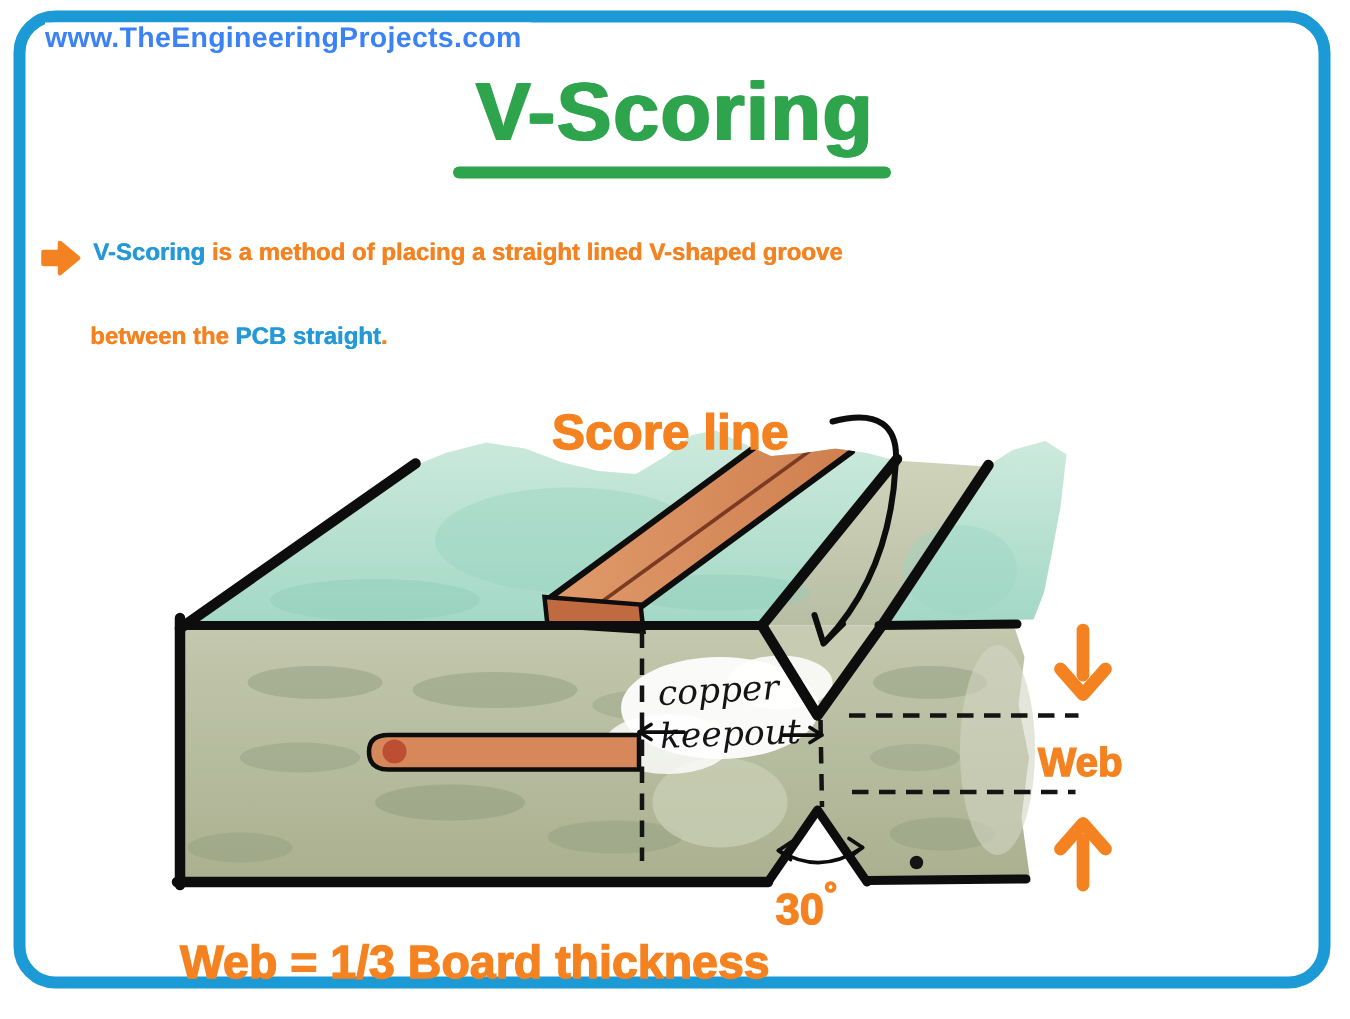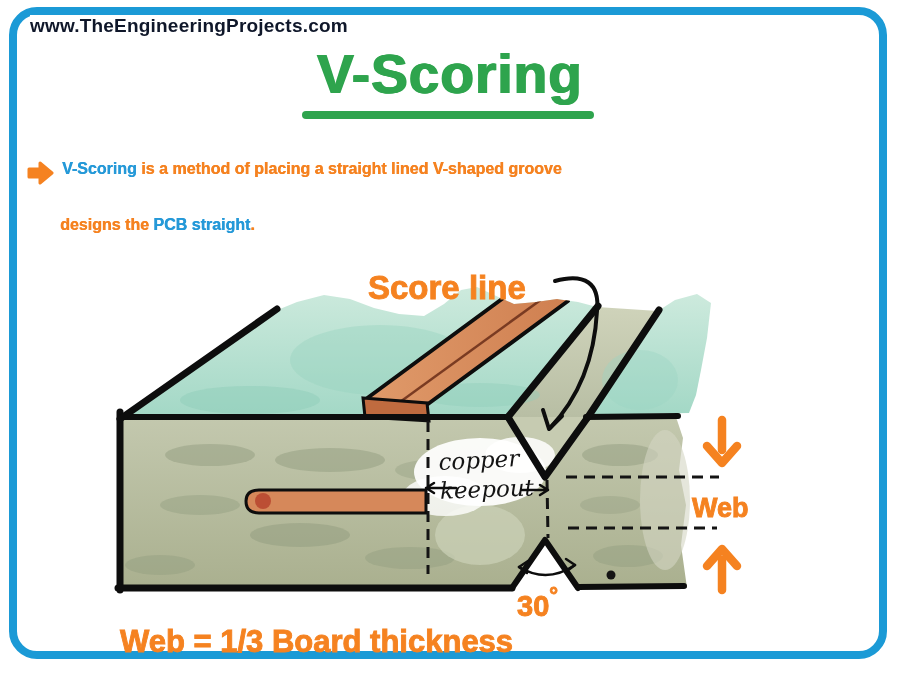--- a/index.html
+++ b/index.html
@@ -14,21 +14,21 @@
     width:900px;height:679px;position:relative;overflow:hidden;
     background:#ffffff;
     font-family:"Liberation Sans",sans-serif;
   }
   .frame{
     position:absolute;left:9px;top:7px;width:878px;height:652px;
     box-sizing:border-box;border:8px solid var(--frame-blue);border-radius:28px;
   }
   .watermark{
     position:absolute;left:30px;top:15px;
-    font-size:19px;font-weight:bold;color:#0f172a;letter-spacing:.2px;
+    font-size:19px;font-weight:bold;color:#3b82f6;letter-spacing:.2px;
     background:#fff;padding:0 6px 2px 0;
   }
   .title{
     position:absolute;top:42px;left:0;width:100%;text-align:center;
     font-size:55px;font-weight:bold;color:var(--green);
     letter-spacing:1px;
     text-shadow:.8px 0 currentColor,-.8px 0 currentColor;
   }
   .title-underline{
     position:absolute;top:111px;left:302px;width:292px;height:8px;
@@ -66,21 +66,21 @@
 
 <div class="intro">
   <div class="intro-line1">
     <span class="bullet">
       <svg width="27" height="24" viewBox="0 0 27 24">
         <path d="M2,8 h11 v-6 l12,10 -12,10 v-6 h-11 z" fill="#f58220" stroke="#f58220" stroke-width="3" stroke-linejoin="round"></path>
       </svg>
     </span>
     <span><span class="blue">V-Scoring</span><span> is a method of placing a straight lined V-shaped groove</span></span>
   </div>
-  <div class="intro-line2"><span>designs the </span><span class="blue">PCB straight</span><span>.</span></div>
+  <div class="intro-line2"><span>between the </span><span class="blue">PCB straight</span><span>.</span></div>
 </div>
 
 <svg class="diagram-svg" width="900" height="679" viewBox="0 0 900 679">
   <defs>
     <linearGradient id="tealGrad" x1="0" y1="0" x2="0" y2="1">
       <stop offset="0" stop-color="#cdeadd"></stop>
         <stop offset="1" stop-color="#a3d8c6"></stop>
     </linearGradient>
     <linearGradient id="oliveGrad" x1="0" y1="0" x2="0" y2="1">
       <stop offset="0" stop-color="#c3c8ae"></stop>

